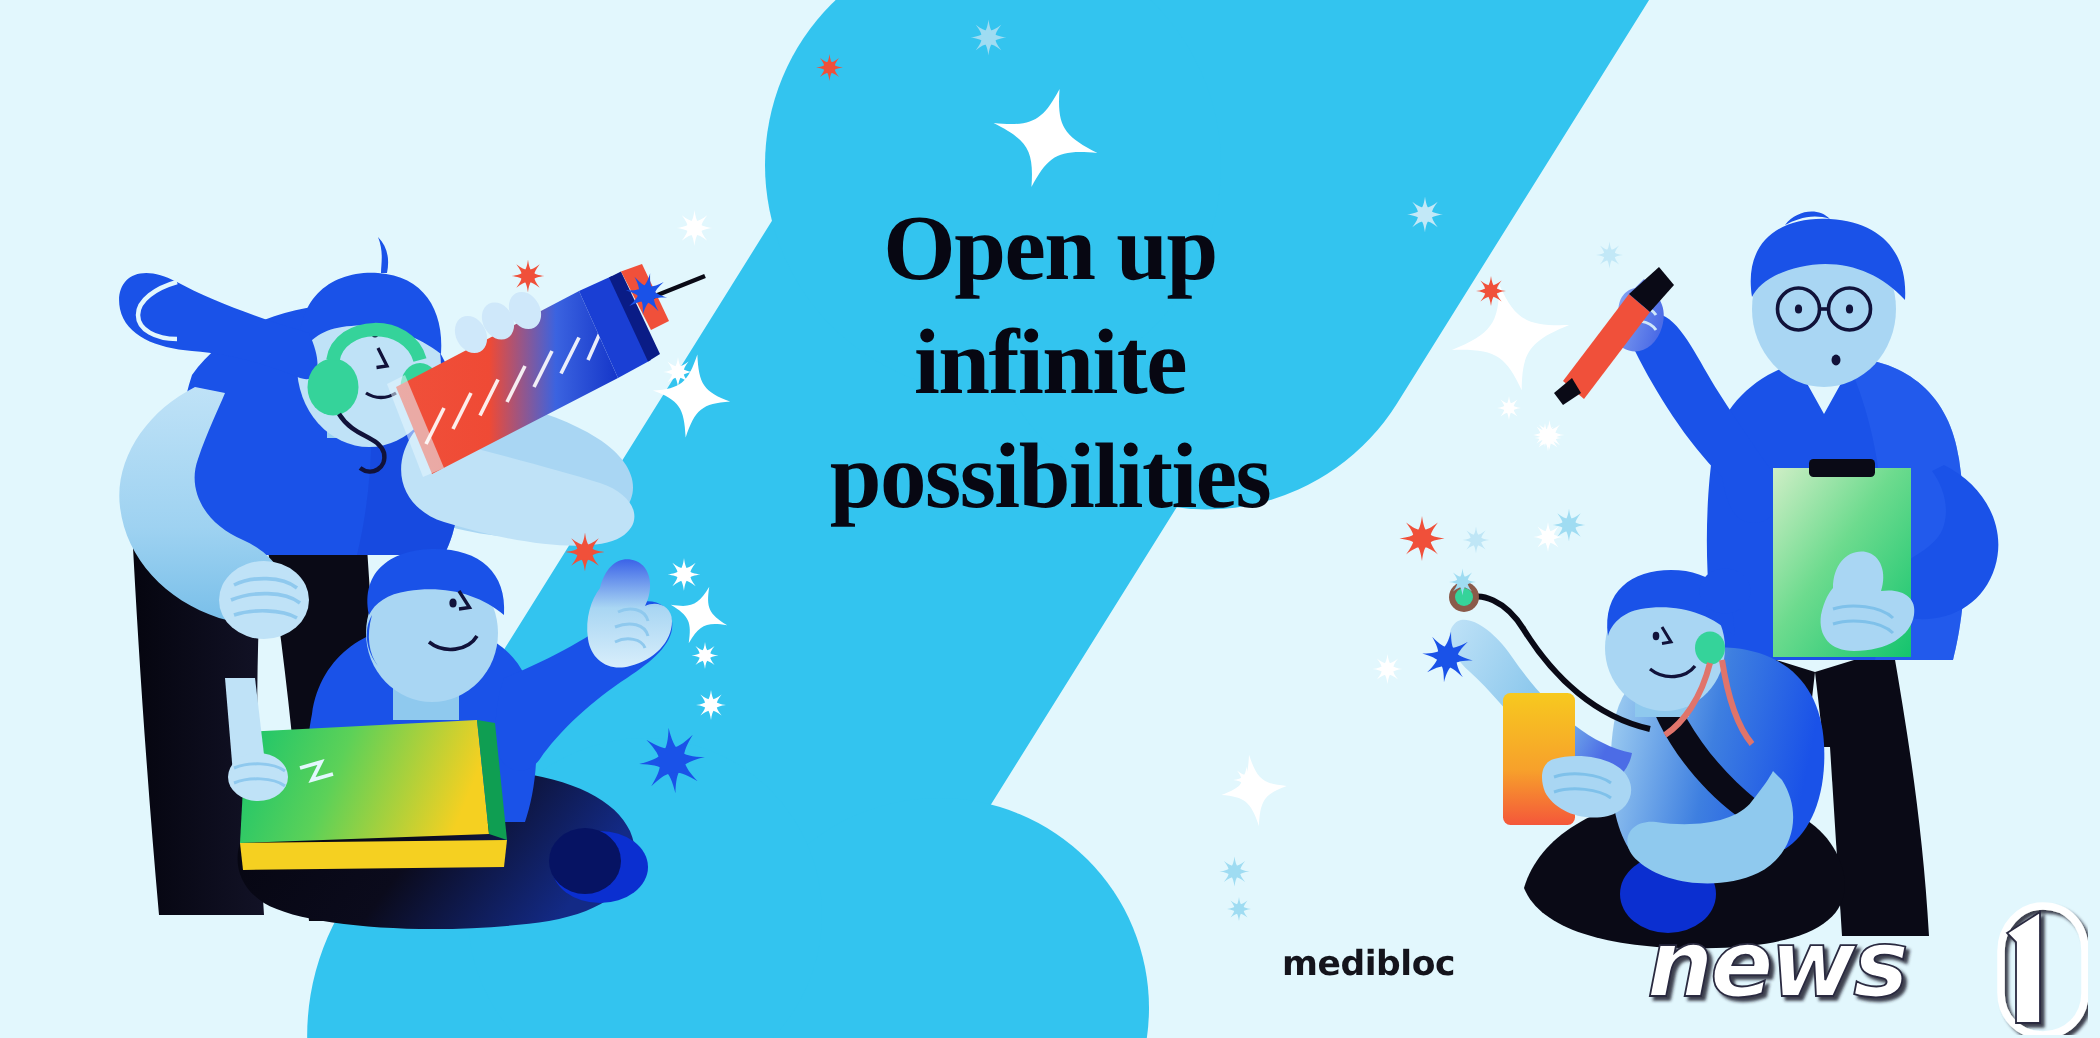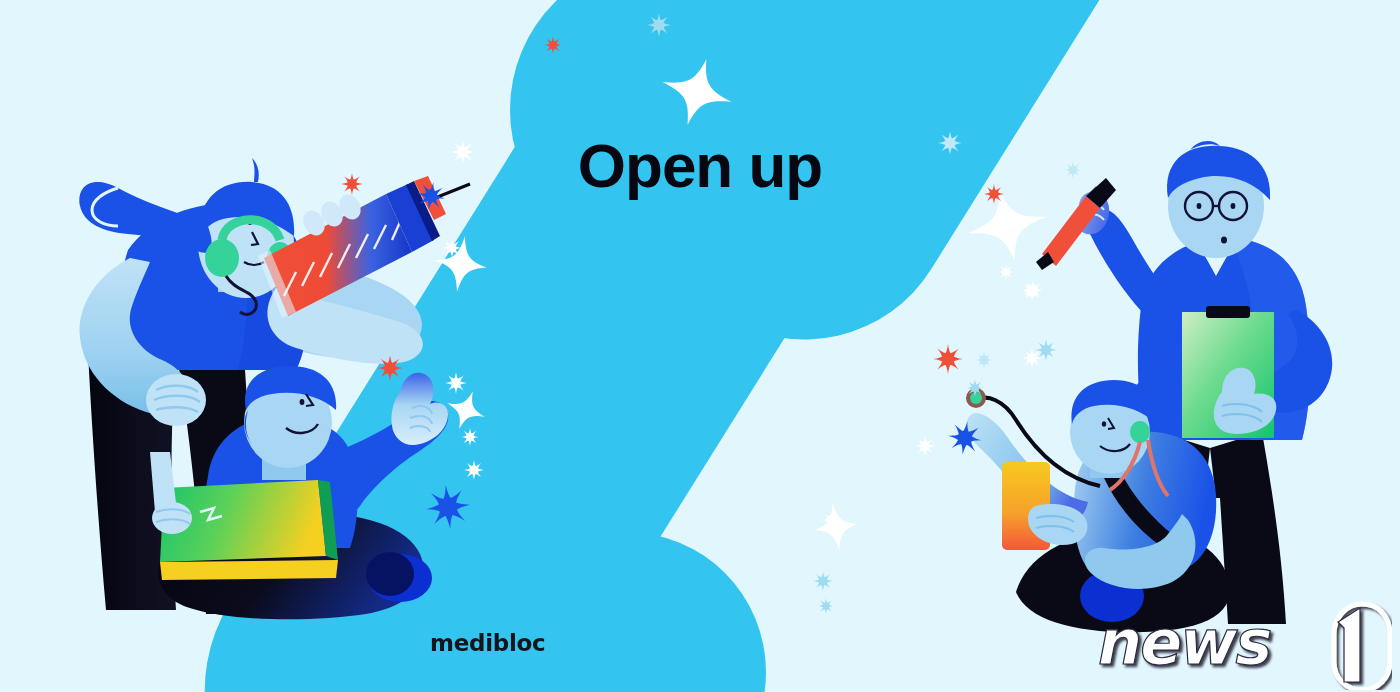--- a/index.html
+++ b/index.html
@@ -23,35 +23,35 @@
   #headline {
     position:absolute;
     left:430px; top:128px;
     width:540px;
     text-align:center;
     z-index:40;
     pointer-events:none;
   }
   #headline .hl {
     display:block;
-    font-family:Liberation Sans, sans-serif;
+    font-family:Liberation Serif, serif;
     font-weight:bold;
     font-size:62px;
     line-height:76px;
     letter-spacing:-1px;
     color:#070712;
     white-space:nowrap;
   }
 
   
   #brand {
     position:absolute;
     left:430px; top:630px;
     width:540px;
-    text-align:left;
+    text-align:right;
     z-index:45;
   }
   #brand .wm {
     font-family:"DejaVu Sans", sans-serif;
     font-weight:bold;
     font-size:23px;
     letter-spacing:-0.3px;
     color:#14141c;
   }
 
@@ -520,20 +520,22 @@
     <g>
       <use href="#star8" transform="translate(948,359) scale(15,15)" fill="#f0503a"></use>
     </g>
     <g>
       <use href="#star8" transform="translate(994,194) scale(10,10)" fill="#f0503a"></use>
     </g>
   </svg>
 
   <div id="headline">
     <span class="hl">Open up</span>
+    <span class="hl">infinite</span>
+    <span class="hl">possibilities</span>
   </div>
 
   <div id="brand">
     <span class="wm">medibloc</span>
   </div>
 
   <svg id="watermark" viewBox="0 0 300 92">
     <defs>
       <filter id="wmShadow" x="-30%" y="-30%" width="170%" height="170%">
         <feDropShadow dx="2.5" dy="2.5" stdDeviation="1.2" flood-color="#1b1b2e" flood-opacity="0.85"></feDropShadow>

